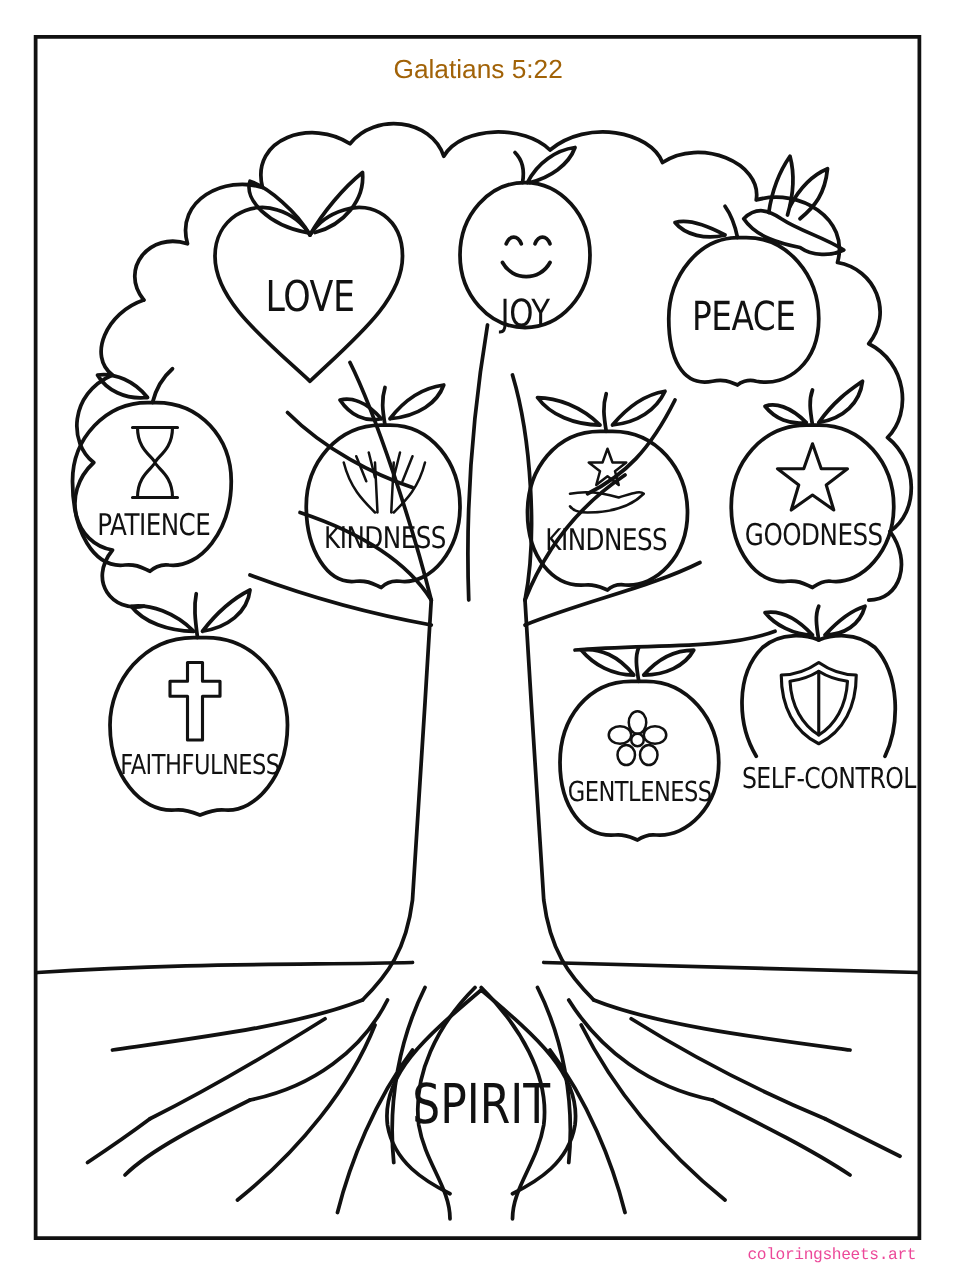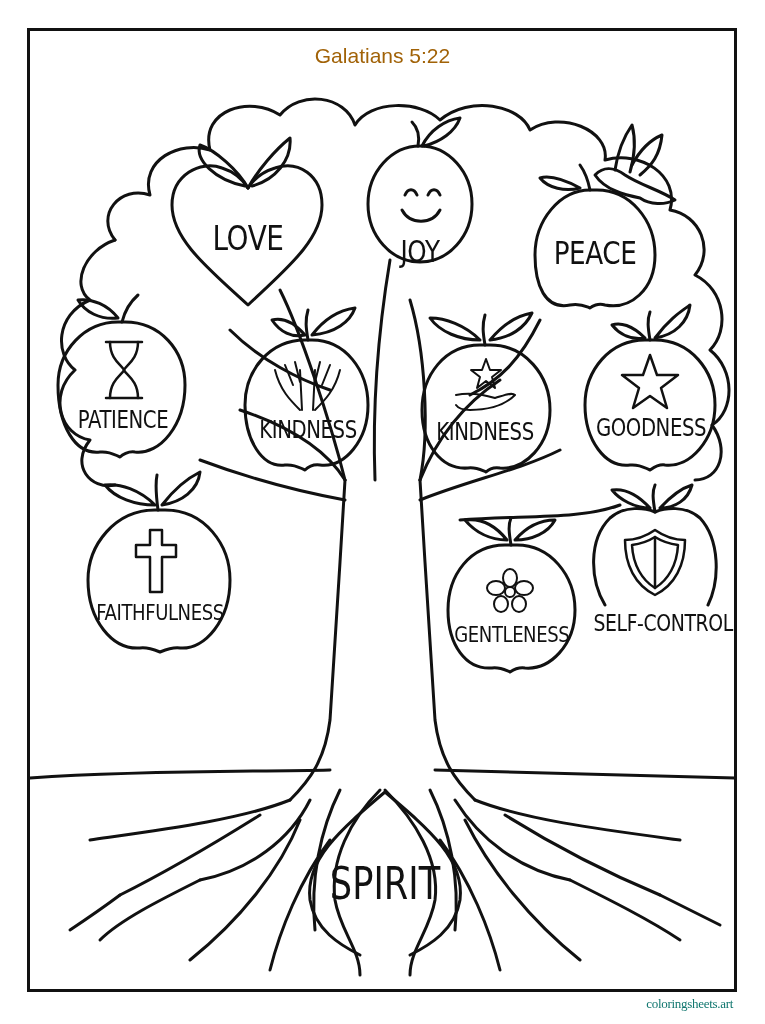--- a/index.html
+++ b/index.html
@@ -1,21 +1,21 @@
 <!DOCTYPE html>
 <html><head>
 <meta charset="utf-8">
 <style>
   html,body{margin:0;padding:0;background:#ffffff;}
   body{width:765px;height:1024px;position:relative;overflow:hidden;font-family:"DejaVu Sans",sans-serif;}
   .frame{position:absolute;left:27px;top:28px;width:710px;height:964px;border:3px solid #111;box-sizing:border-box;}
   .title{position:absolute;left:0;top:44px;width:765px;text-align:center;font-size:21px;color:#a16207;font-family:Liberation Sans, sans-serif;}
   svg.art{position:absolute;left:0;top:0;}
   .fruit-label{position:absolute;text-align:center;color:#111;font-family:"DejaVu Sans",sans-serif;font-weight:500;letter-spacing:-0.5px;transform:scaleX(0.82);transform-origin:center;white-space:nowrap;}
-  .credit{position:absolute;right:32px;top:996px;font-size:13px;color:#0f766e;font-family:Liberation Serif, serif;letter-spacing:-0.3px;}
+  .credit{position:absolute;right:32px;top:996px;font-size:13px;color:#ec4899;font-family:Liberation Mono, monospace;letter-spacing:-0.3px;}
   .spirit{position:absolute;left:300px;top:858px;width:170px;text-align:center;font-size:44px;color:#111;transform:scaleX(0.8);font-family:"DejaVu Sans",sans-serif;}
 </style>
 </head>
 <body>
 
 <div class="frame"></div>
 <div class="title">Galatians 5:22</div>
 
 <svg class="art" width="765" height="1024" viewBox="0 0 765 1024" fill="none" stroke="#111" stroke-width="3" stroke-linecap="round" stroke-linejoin="round">
 

